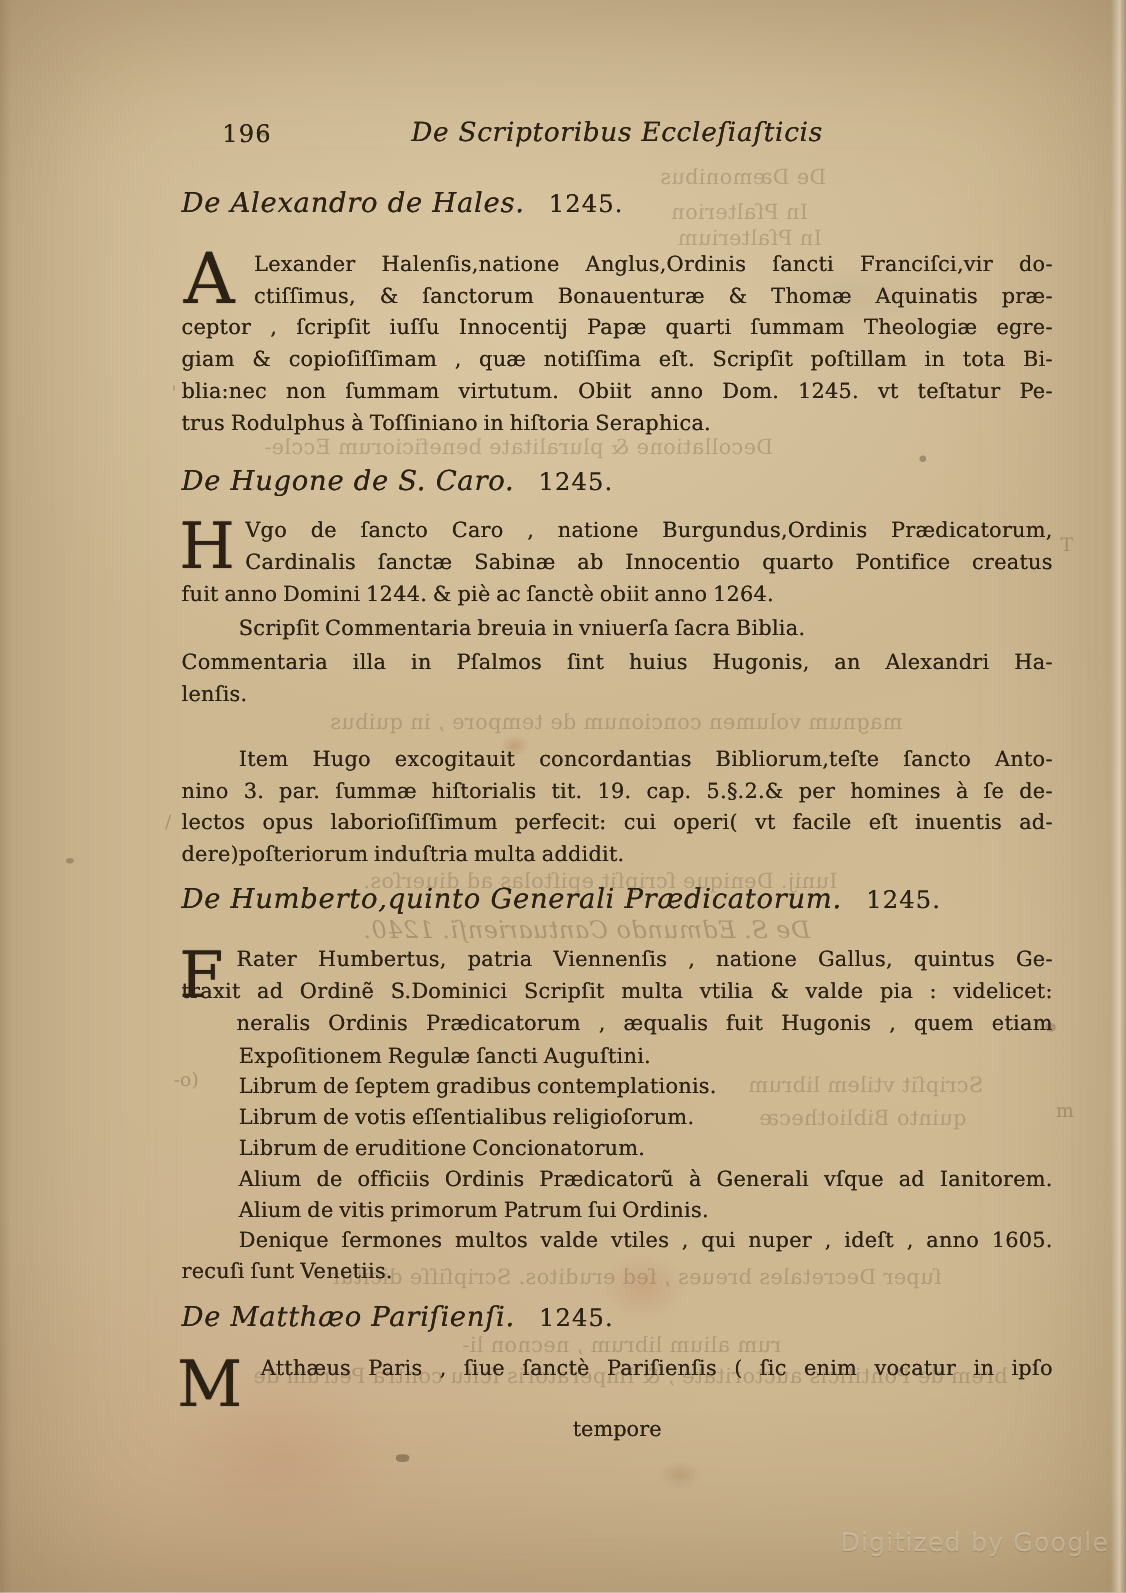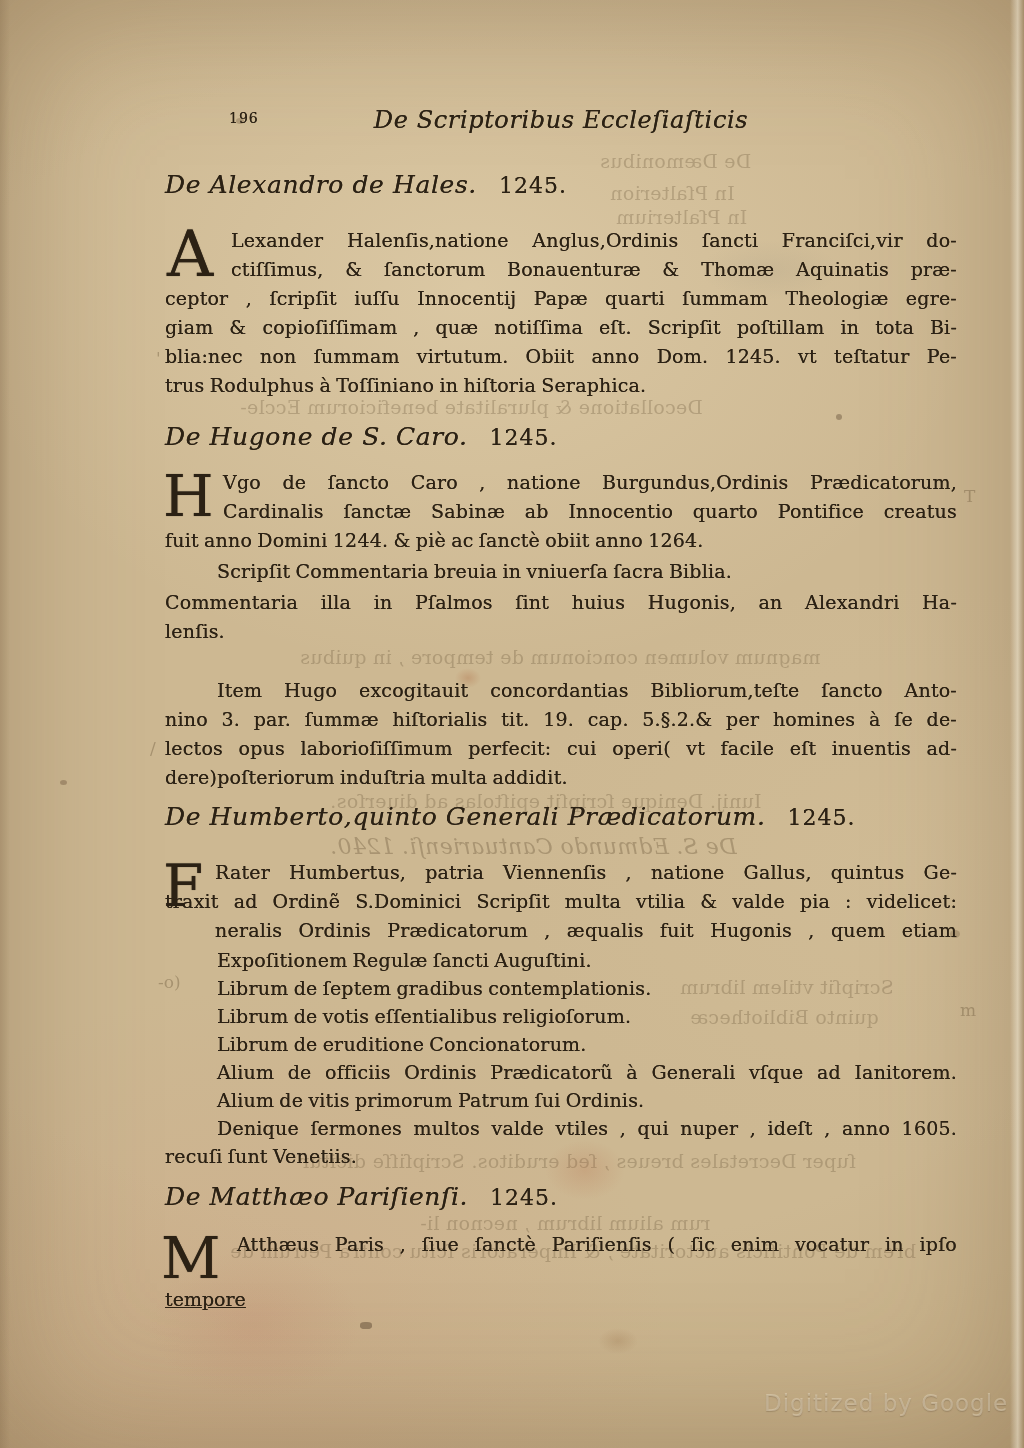--- a/index.html
+++ b/index.html
@@ -18,42 +18,42 @@
   }
   .edge-right{
     position:absolute;top:0;right:0;width:14px;height:100%;
     background:linear-gradient(to right, rgba(0,0,0,0), rgba(255,250,234,.45) 55%, rgba(150,125,92,.45) 100%);
   }
   .edge-left{
     position:absolute;top:0;left:0;width:10px;height:100%;
     background:linear-gradient(to right, rgba(120,95,65,.25), rgba(0,0,0,0));
   }
   
-  .pagenum{position:absolute;left:229px;top:110px;font-size:14px;letter-spacing:1px;text-shadow:0 0 .6px rgba(43,33,20,.9);}
+  .pagenum{position:absolute;left:202px;top:110px;font-size:22px;letter-spacing:1px;text-shadow:0 0 .6px rgba(43,33,20,.9);}
   .running-title{position:absolute;left:165px;top:106px;width:792px;text-align:center;
     font-style:italic;font-size:24px;letter-spacing:.6px;text-shadow:0 0 .6px rgba(43,33,20,.9);}
   .heading{position:absolute;left:165px;width:792px;display:flex;justify-content:flex-start;align-items:baseline;gap:22px;
     font-size:25px;text-shadow:0 0 .6px rgba(43,33,20,.9);}
   .heading .ht{font-style:italic;letter-spacing:.6px;}
   .heading .hy{font-size:22px;letter-spacing:1px;}
   .para{position:absolute;left:165px;width:792px;}
   .line{position:relative;height:29px;line-height:29px;font-size:19px;letter-spacing:.2px;word-spacing:-1px;
     text-shadow:0 0 .6px rgba(43,33,20,.85);white-space:normal;}
   .lh28 .line{height:28px;line-height:28px;}
   .j{text-align:justify;text-align-last:justify;}
   .ind{padding-left:52px;}
   .cap-a{padding-left:66px;}
   .cap-h{padding-left:58px;}
   .cap-f{padding-left:50px;}
   .cap-m{padding-left:72px;}
   .dropcap{position:absolute;left:-2px;top:-2px;font-size:58px;line-height:60px;text-shadow:0 0 .8px rgba(43,33,20,.9);}
   .dc-a{font-size:64px;left:2px;}
   .dc-m{font-size:58px;left:-4px;}
-  .catchword{position:absolute;left:165px;top:1288px;width:792px;text-align:left;font-size:19px;
-    padding-right:4px;text-shadow:0 0 .6px rgba(43,33,20,.85);text-decoration:underline;}
+  .catchword{position:absolute;left:165px;top:1288px;width:792px;text-align:center;font-size:19px;
+    padding-right:4px;text-shadow:0 0 .6px rgba(43,33,20,.85);}
   
   .bleed{position:absolute;transform:scaleX(-1);opacity:.27;color:#5f4c30;filter:blur(.7px);
     font-size:19px;white-space:nowrap;letter-spacing:.3px;}
   .bleed.it{font-style:italic;font-size:22px;opacity:.32;}
   .mark{position:absolute;opacity:.35;color:#5f4c30;filter:blur(.5px);font-size:17px;white-space:nowrap;}
   
   .stain{position:absolute;border-radius:50%;pointer-events:none;}
   .s1{left:150px;top:1250px;width:210px;height:150px;background:radial-gradient(closest-side,rgba(188,122,98,.18),rgba(0,0,0,0));}
   .s2{left:545px;top:1140px;width:80px;height:60px;background:radial-gradient(closest-side,rgba(176,96,62,.20),rgba(0,0,0,0));}
   .s3{left:455px;top:668px;width:26px;height:20px;background:radial-gradient(closest-side,rgba(170,100,60,.30),rgba(0,0,0,0));}

